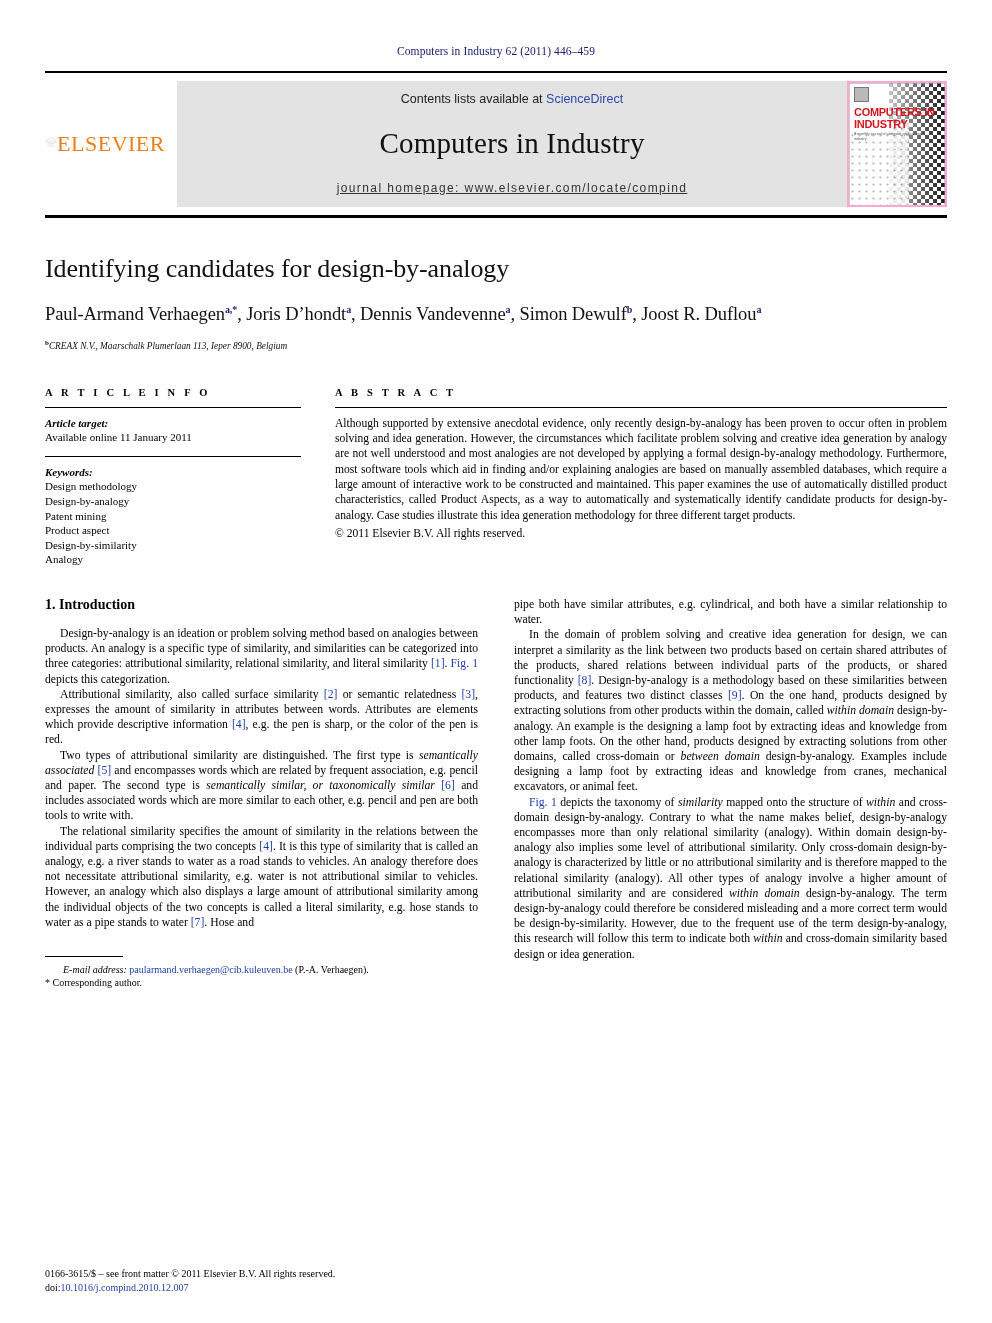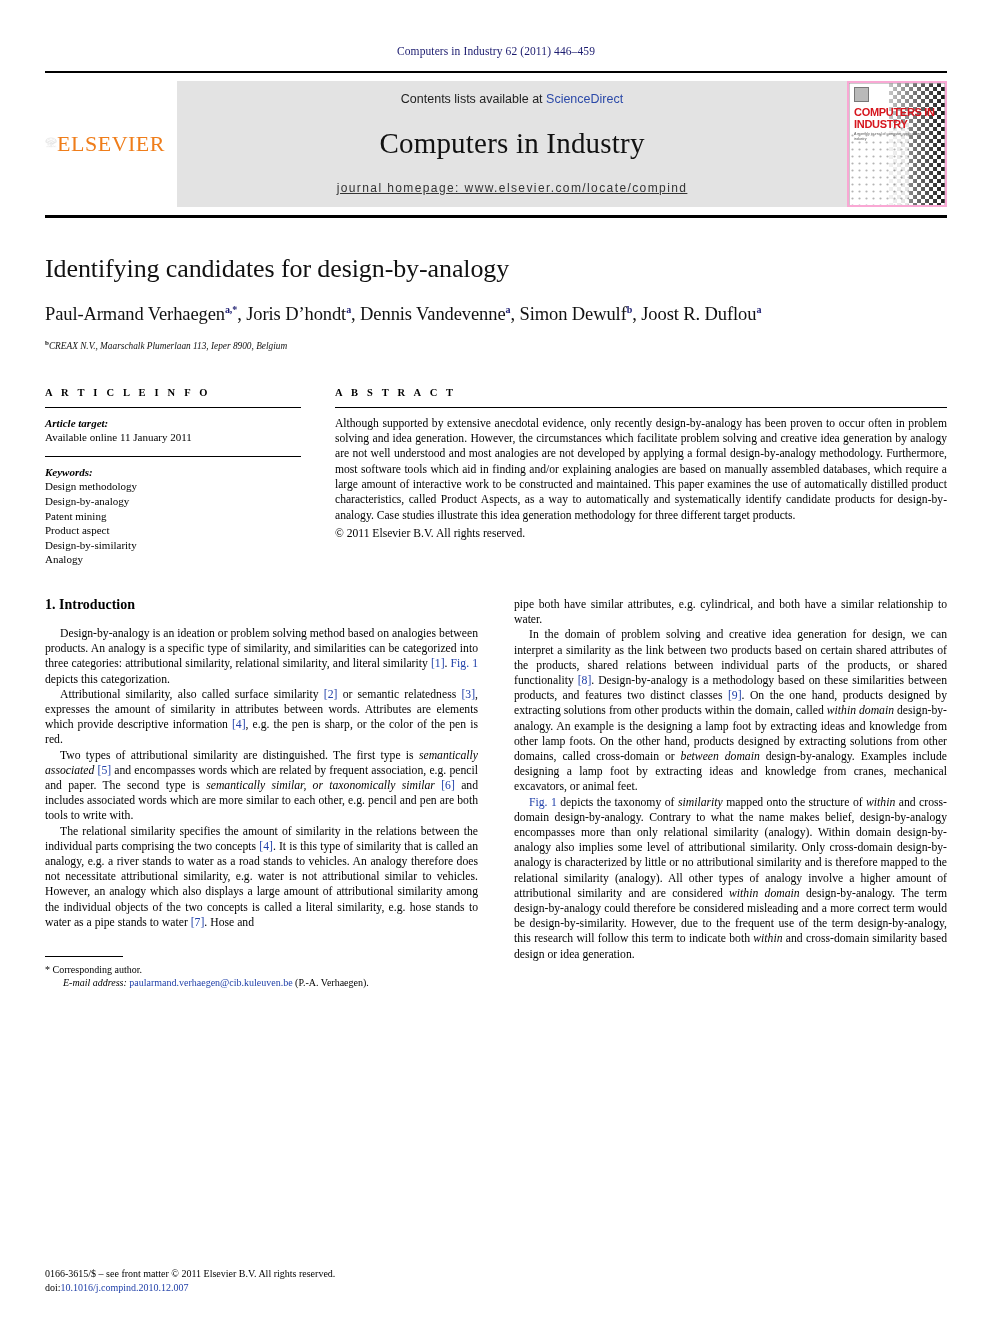--- a/index.html
+++ b/index.html
@@ -437,22 +437,22 @@
       <p class="para">Design-by-analogy is an ideation or problem solving method based on analogies between products. An analogy is a specific type of similarity, and similarities can be categorized into three categories: attributional similarity, relational similarity, and literal similarity <span class="ref">[1]</span>. <span class="ref">Fig. 1</span> depicts this categorization.</p>
 
       <p class="para">Attributional similarity, also called surface similarity <span class="ref">[2]</span> or semantic relatedness <span class="ref">[3]</span>, expresses the amount of similarity in attributes between words. Attributes are elements which provide descriptive information <span class="ref">[4]</span>, e.g. the pen is sharp, or the color of the pen is red.</p>
 
       <p class="para">Two types of attributional similarity are distinguished. The first type is <span class="it">semantically associated</span> <span class="ref">[5]</span> and encompasses words which are related by frequent association, e.g. pencil and paper. The second type is <span class="it">semantically similar, or taxonomically similar</span> <span class="ref">[6]</span> and includes associated words which are more similar to each other, e.g. pencil and pen are both tools to write with.</p>
 
       <p class="para">The relational similarity specifies the amount of similarity in the relations between the individual parts comprising the two concepts <span class="ref">[4]</span>. It is this type of similarity that is called an analogy, e.g. a river stands to water as a road stands to vehicles. An analogy therefore does not necessitate attributional similarity, e.g. water is not attributional similar to vehicles. However, an analogy which also displays a large amount of attributional similarity among the individual objects of the two concepts is called a literal similarity, e.g. hose stands to water as a pipe stands to water <span class="ref">[7]</span>. Hose and</p>
 
       <div class="footnote">
         <div class="fn-rule"></div>
+        <div class="fn-line" style="padding-left:18px;text-indent:0;"><span class="lbl">E-mail address:</span> <span class="fn-mail">paularmand.verhaegen@cib.kuleuven.be</span> <span>(P.-A. Verhaegen).</span></div>
         <div class="fn-line"><span>*</span> <span>Corresponding author.</span></div>
-        <div class="fn-line" style="padding-left:18px;text-indent:0;"><span class="lbl">E-mail address:</span> <span class="fn-mail">paularmand.verhaegen@cib.kuleuven.be</span> <span>(P.-A. Verhaegen).</span></div>
       </div>
     </div>
 
     <div class="bcol">
       <p class="para noind">pipe both have similar attributes, e.g. cylindrical, and both have a similar relationship to water.</p>
 
       <p class="para">In the domain of problem solving and creative idea generation for design, we can interpret a similarity as the link between two products based on certain shared attributes of the products, shared relations between individual parts of the products, or shared functionality <span class="ref">[8]</span>. Design-by-analogy is a methodology based on these similarities between products, and features two distinct classes <span class="ref">[9]</span>. On the one hand, products designed by extracting solutions from other products within the domain, called <span class="it">within domain</span> design-by-analogy. An example is the designing a lamp foot by extracting ideas and knowledge from other lamp foots. On the other hand, products designed by extracting solutions from other domains, called cross-domain or <span class="it">between domain</span> design-by-analogy. Examples include designing a lamp foot by extracting ideas and knowledge from cranes, mechanical excavators, or animal feet.</p>
 
       <p class="para"><span class="ref">Fig. 1</span> depicts the taxonomy of <span class="it">similarity</span> mapped onto the structure of <span class="it">within</span> and cross-domain design-by-analogy. Contrary to what the name makes belief, design-by-analogy encompasses more than only relational similarity (analogy). Within domain design-by-analogy also implies some level of attributional similarity. Only cross-domain design-by-analogy is characterized by little or no attributional similarity and is therefore mapped to the relational similarity (analogy). All other types of analogy involve a higher amount of attributional similarity and are considered <span class="it">within domain</span> design-by-analogy. The term design-by-analogy could therefore be considered misleading and a more correct term would be design-by-similarity. However, due to the frequent use of the term design-by-analogy, this research will follow this term to indicate both <span class="it">within</span> and cross-domain similarity based design or idea generation.</p>
     </div>

